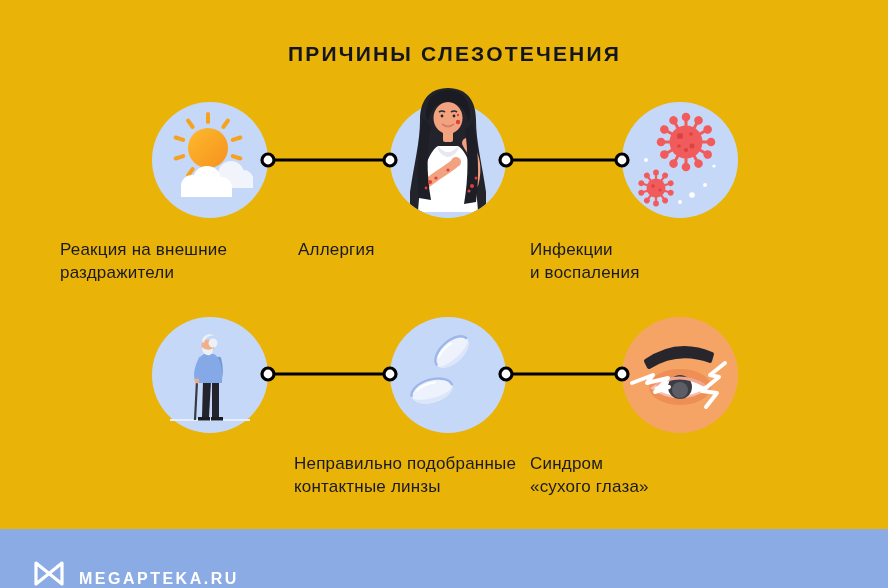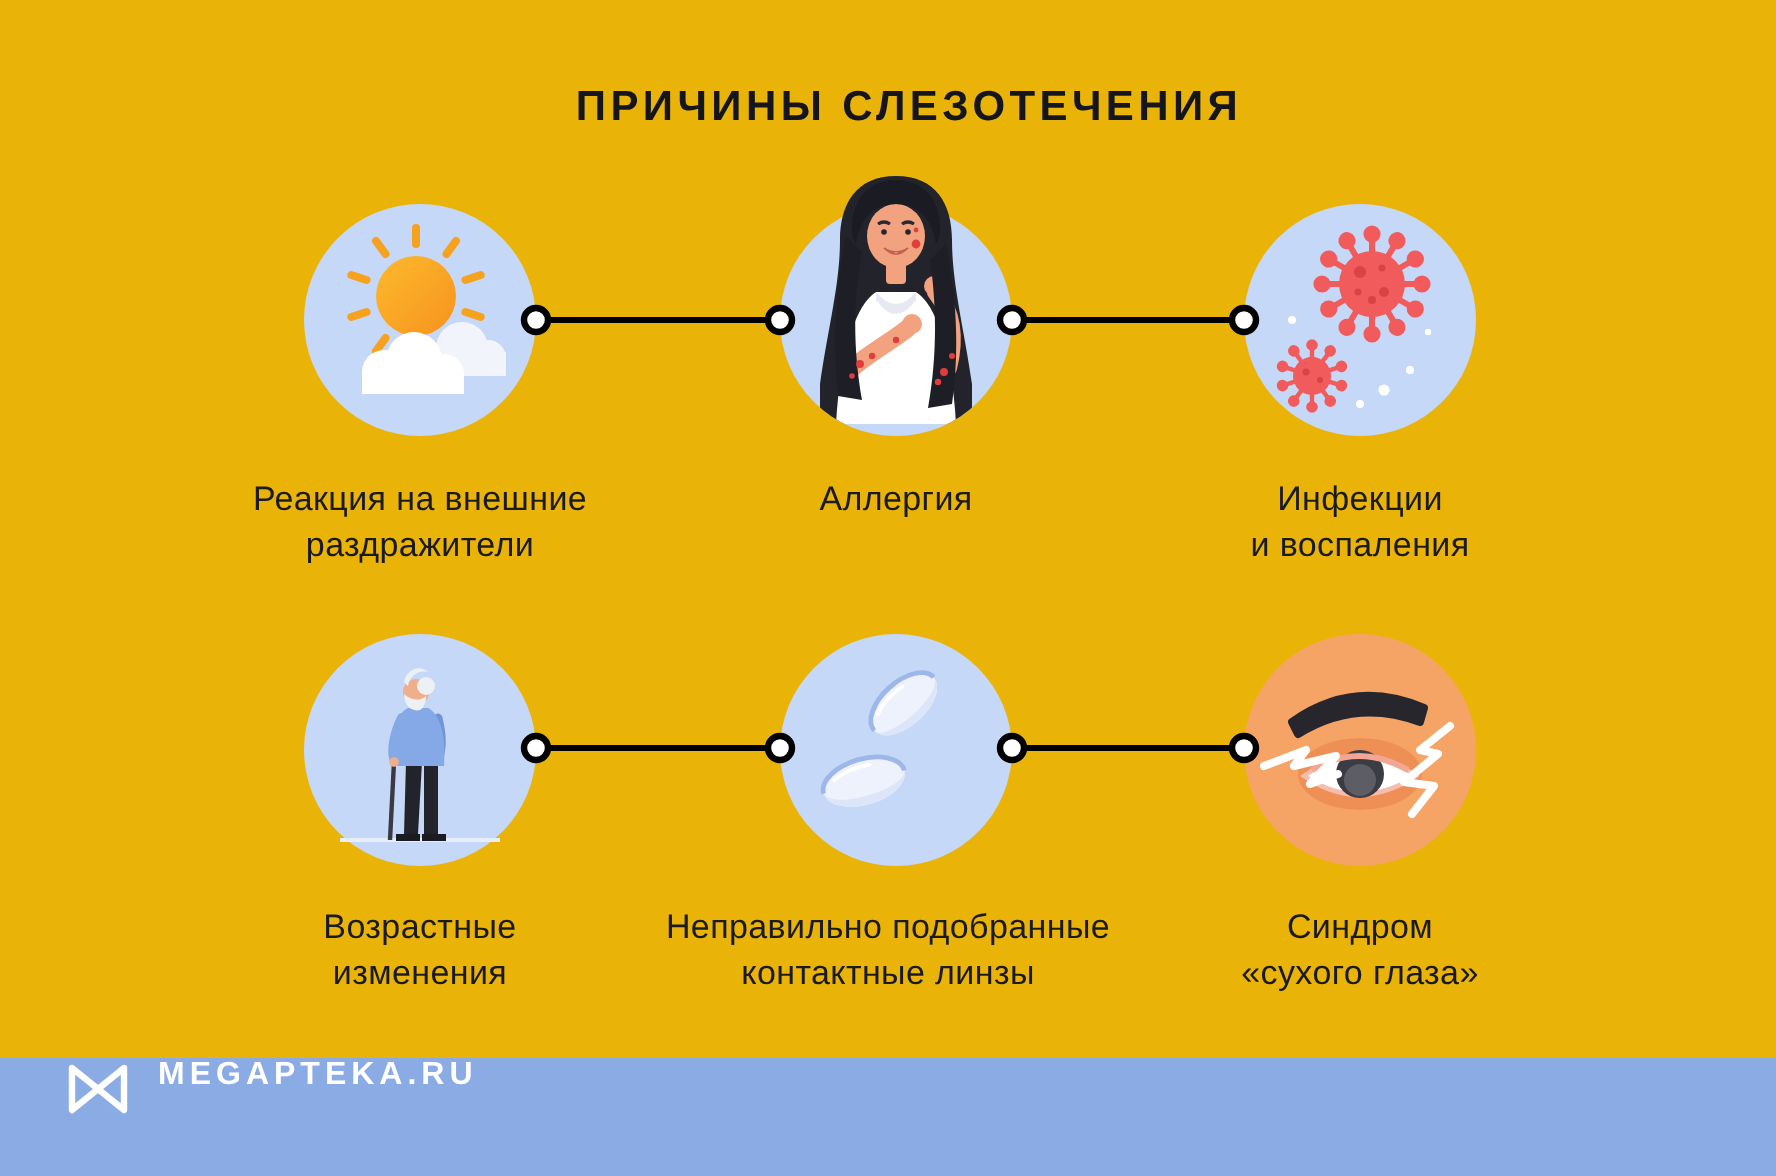--- a/index.html
+++ b/index.html
@@ -1,26 +1,26 @@
 <!DOCTYPE html>
 <html><head>
 <meta charset="utf-8">
 <style>
   html,body{margin:0;padding:0;}
   .stage{position:relative;width:888px;height:588px;background:#eab308;
          font-family:"Liberation Sans",sans-serif;overflow:hidden;padding-left:21px;}
   .title{position:absolute;top:42px;left:0;right:0;text-align:center;
          font-size:21px;font-weight:800;letter-spacing:2.2px;color:#15151c;}
   .icon{position:absolute;}
-  .label{position:absolute;width:300px;text-align:center;font-size:17px;
+  .label{position:absolute;width:300px;font-size:17px;
          line-height:23px;font-weight:500;color:#1a1a21;white-space:pre-line;
          letter-spacing:.2px;}
   .connector{position:absolute;}
   .footer{position:absolute;left:0;top:529px;width:888px;height:59px;
-          background:#8babe5;display:flex;align-items:flex-start;color:#ffffff;
+          background:#8babe5;display:flex;align-items:flex-end;color:#ffffff;
           padding-left:31px;box-sizing:border-box;}
   .brand{font-weight:700;font-size:16px;letter-spacing:2.5px;margin-left:12px;}
   .question{font-weight:700;font-size:16.5px;margin-left:56px;letter-spacing:.2px;}
 </style>
 </head>
 <body>
 
 <div class="stage">
 
   <div class="title">ПРИЧИНЫ СЛЕЗОТЕЧЕНИЯ</div>
@@ -227,22 +227,20 @@
     <line x1="15" y1="9" x2="119" y2="9" stroke="#000" stroke-width="3"></line>
     <circle cx="9" cy="9" r="6" fill="#fff" stroke="#000" stroke-width="3.2"></circle>
     <circle cx="125" cy="9" r="6" fill="#fff" stroke="#000" stroke-width="3.2"></circle>
   </svg>
 
   <div class="label" style="left:60px;top:238px">Реакция на внешние
 раздражители</div>
   <div class="label" style="left:530px;top:238px">Инфекции
 и воспаления</div>
   <div class="label" style="left:298px;top:238px">Аллергия</div>
-  <div class="label" style="left:60px;top:452px">Возрастные
-изменения</div>
   <div class="label" style="left:294px;top:452px">Неправильно подобранные
 контактные линзы</div>
   <div class="label" style="left:530px;top:452px">Синдром
 «сухого глаза»</div>
 
   <div class="footer">
     <svg width="36" height="30" viewBox="0 0 34 30">
       <path d="M4,26 L4,5 L30,26 L30,5 L4,26 Z" fill="none" stroke="#ffffff" stroke-width="3.2" stroke-linejoin="round" stroke-linecap="round"></path>
     </svg>
     <span class="brand">MEGAPTEKA.RU</span>

